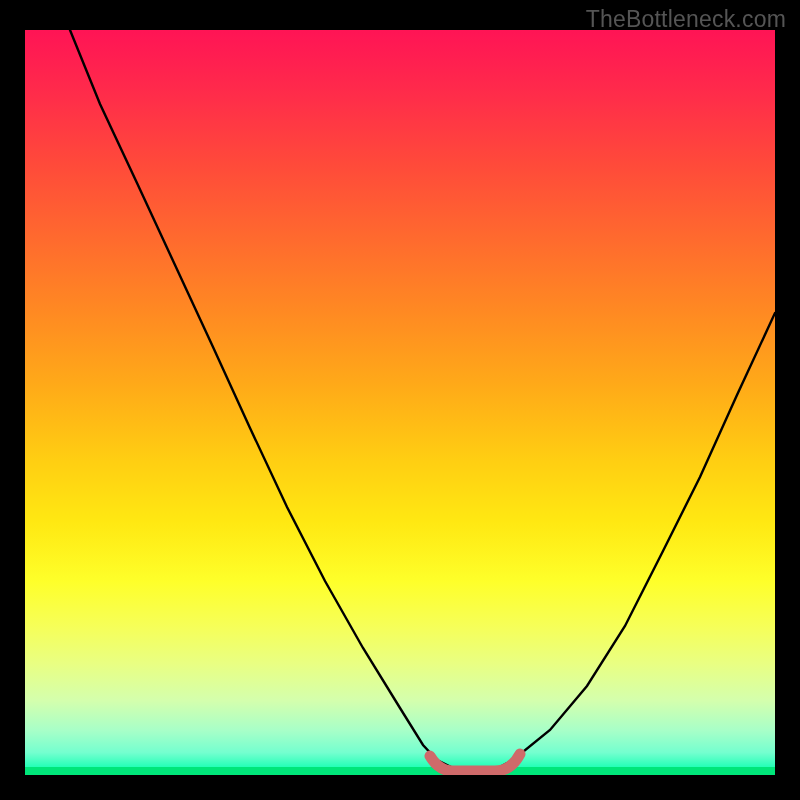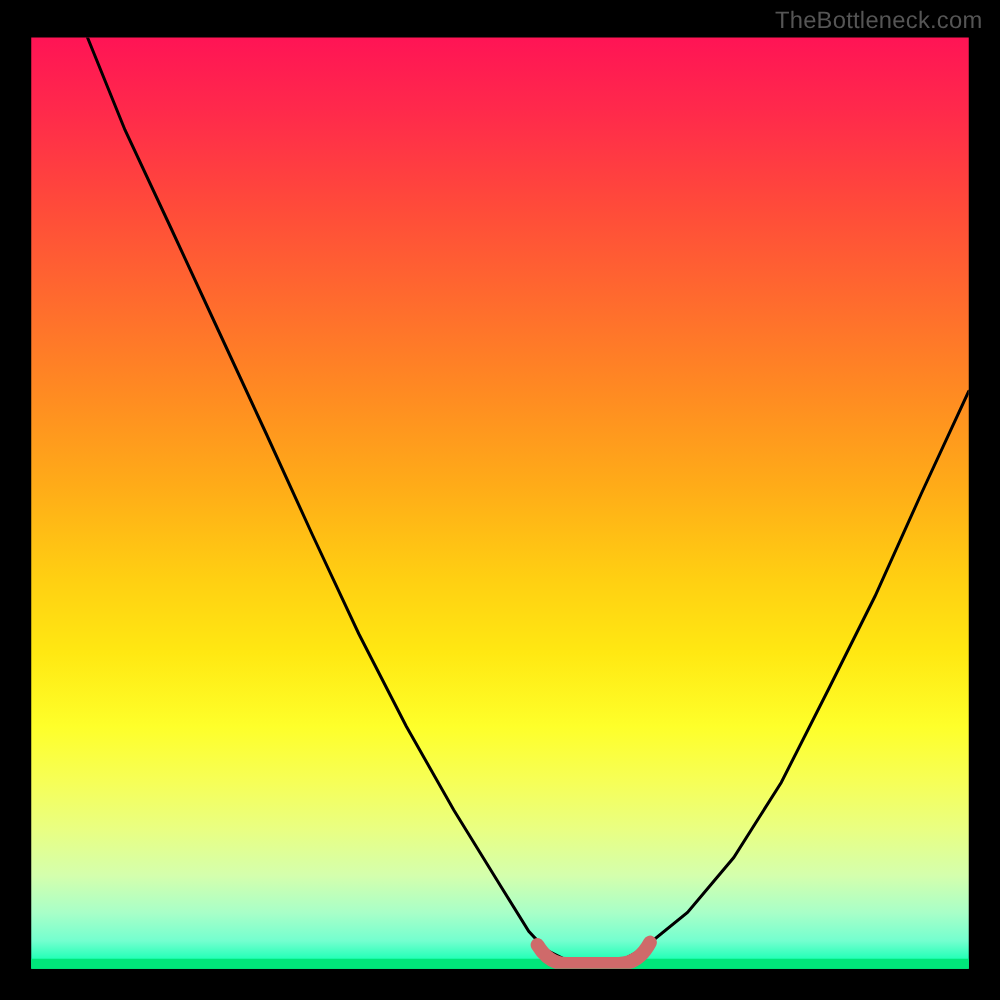--- a/index.html
+++ b/index.html
@@ -14,21 +14,21 @@
     position: relative;
     width: 800px;
     height: 800px;
     background: #000;
   }
   .watermark {
     position: absolute;
     top: 6px;
     right: 14px;
     color: #555;
-    font-size: 19px;
+    font-size: 23px;
     font-weight: 400;
     letter-spacing: 0.2px;
     z-index: 5;
   }
   .plot {
     position: absolute;
     left: 25px;
     top: 30px;
     width: 750px;
     height: 745px;

